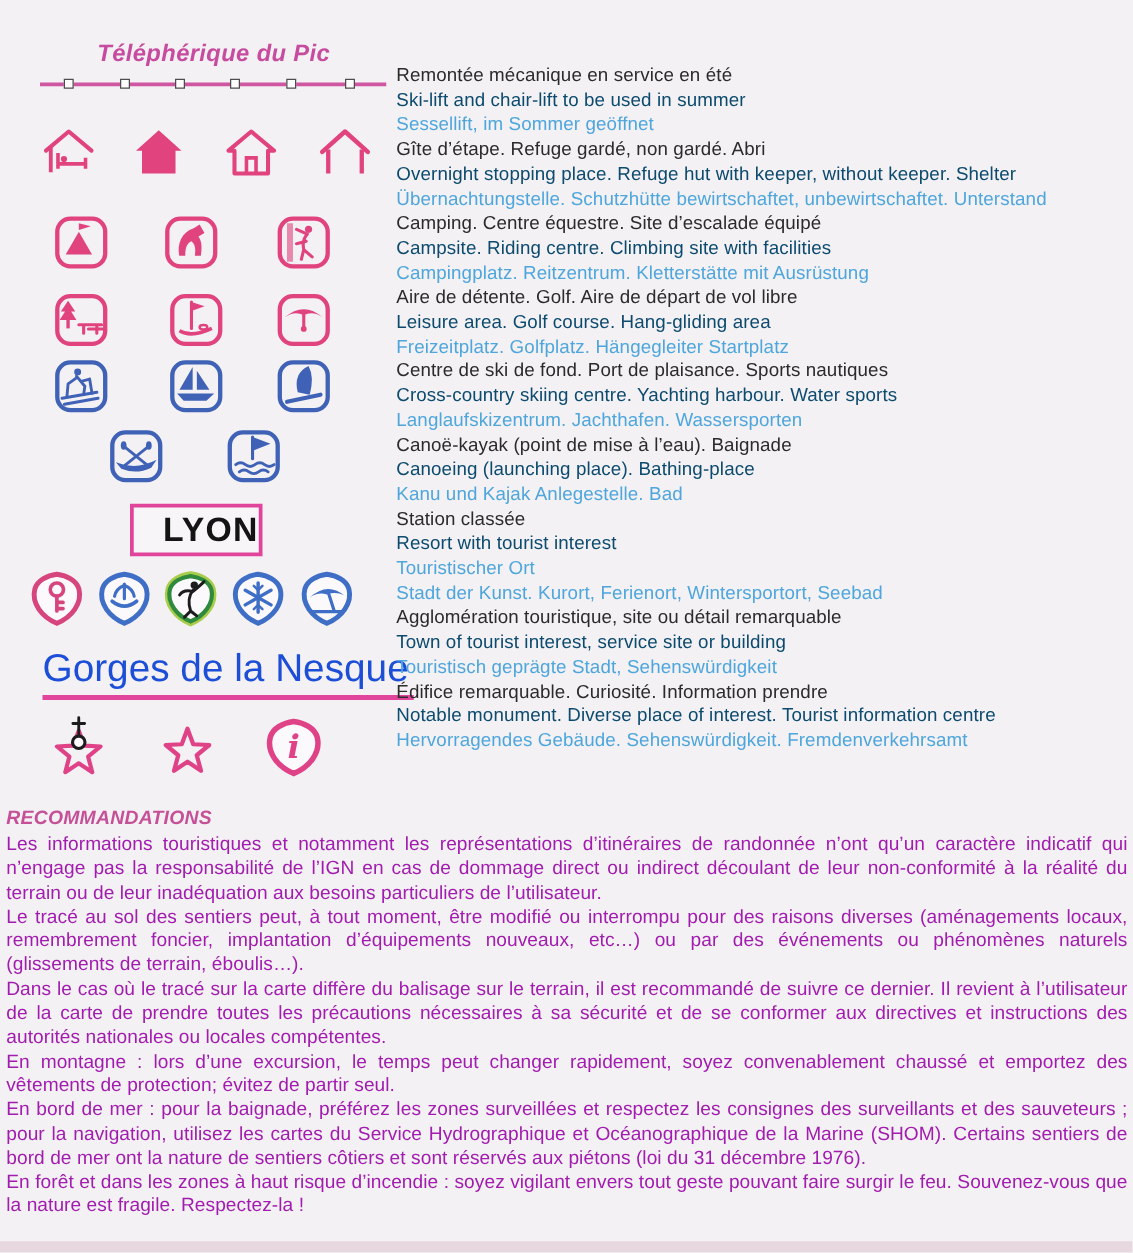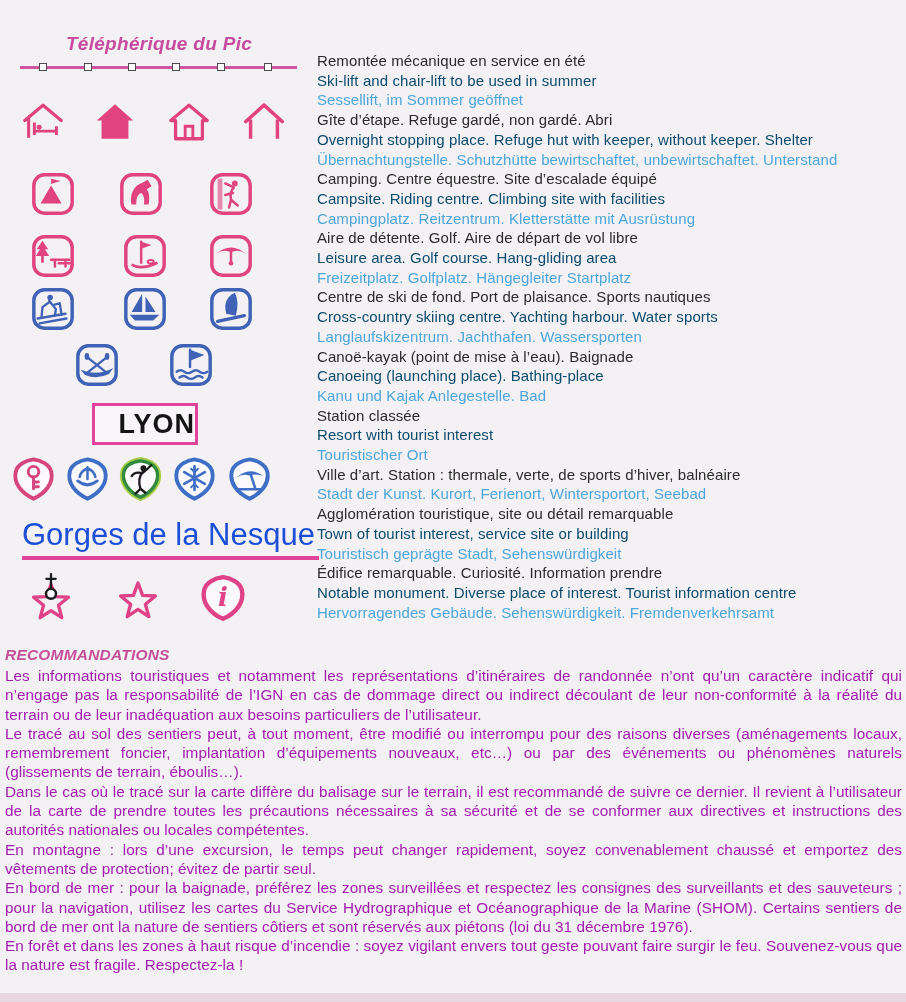--- a/index.html
+++ b/index.html
@@ -5,21 +5,21 @@
   html,body{margin:0;padding:0;}
   body{
     width:906px;height:1002px;
     background:#f3f1f3;
     font-family:"Liberation Sans", sans-serif;
     position:relative;overflow:hidden;
   }
   .abs{position:absolute;}
 
   
-  #symbols{position:absolute;left:0;top:0;width:312px;height:660px;}
+  #symbols{position:absolute;left:12px;top:0;width:312px;height:660px;}
   .cable-title{
     left:18px;top:33px;width:282px;text-align:center;
     font-style:italic;font-weight:600;font-size:19px;color:#c74b9e;
     letter-spacing:.3px;white-space:nowrap;
   }
   .cable-line{left:20px;top:62px;width:277px;height:12px;}
   .cable-line .wire{position:absolute;left:0;right:0;top:4px;height:3px;background:#cf56a1;}
   .cable-line .pylon{
     position:absolute;top:1px;width:8px;height:8px;background:#fdfdfd;
     border:1.6px solid #4c4c4c;box-sizing:border-box;
@@ -227,21 +227,20 @@
     <div class="tline de">Freizeitplatz. Golfplatz. Hängegleiter Startplatz</div>
     <div class="tline fr">Centre de ski de fond. Port de plaisance. Sports nautiques</div>
     <div class="tline en">Cross-country skiing centre. Yachting harbour. Water sports</div>
     <div class="tline de">Langlaufskizentrum. Jachthafen. Wassersporten</div>
     <div class="tline fr">Canoë-kayak (point de mise à l’eau). Baignade</div>
     <div class="tline en">Canoeing (launching place). Bathing-place</div>
     <div class="tline de">Kanu und Kajak Anlegestelle. Bad</div>
     <div class="tline fr">Station classée</div>
     <div class="tline en">Resort with tourist interest</div>
     <div class="tline de">Touristischer Ort</div>
-    <div class="tline fr">Ville d’art. Station : thermale, verte, de sports d’hiver, balnéaire</div>
     <div class="tline de">Stadt der Kunst. Kurort, Ferienort, Wintersportort, Seebad</div>
     <div class="tline fr">Agglomération touristique, site ou détail remarquable</div>
     <div class="tline en">Town of tourist interest, service site or building</div>
     <div class="tline de">Touristisch geprägte Stadt, Sehenswürdigkeit</div>
     <div class="tline fr">Édifice remarquable. Curiosité. Information prendre</div>
     <div class="tline en">Notable monument. Diverse place of interest. Tourist information centre</div>
     <div class="tline de">Hervorragendes Gebäude. Sehenswürdigkeit. Fremdenverkehrsamt</div>
   </div>
 
 <div id="reco">

